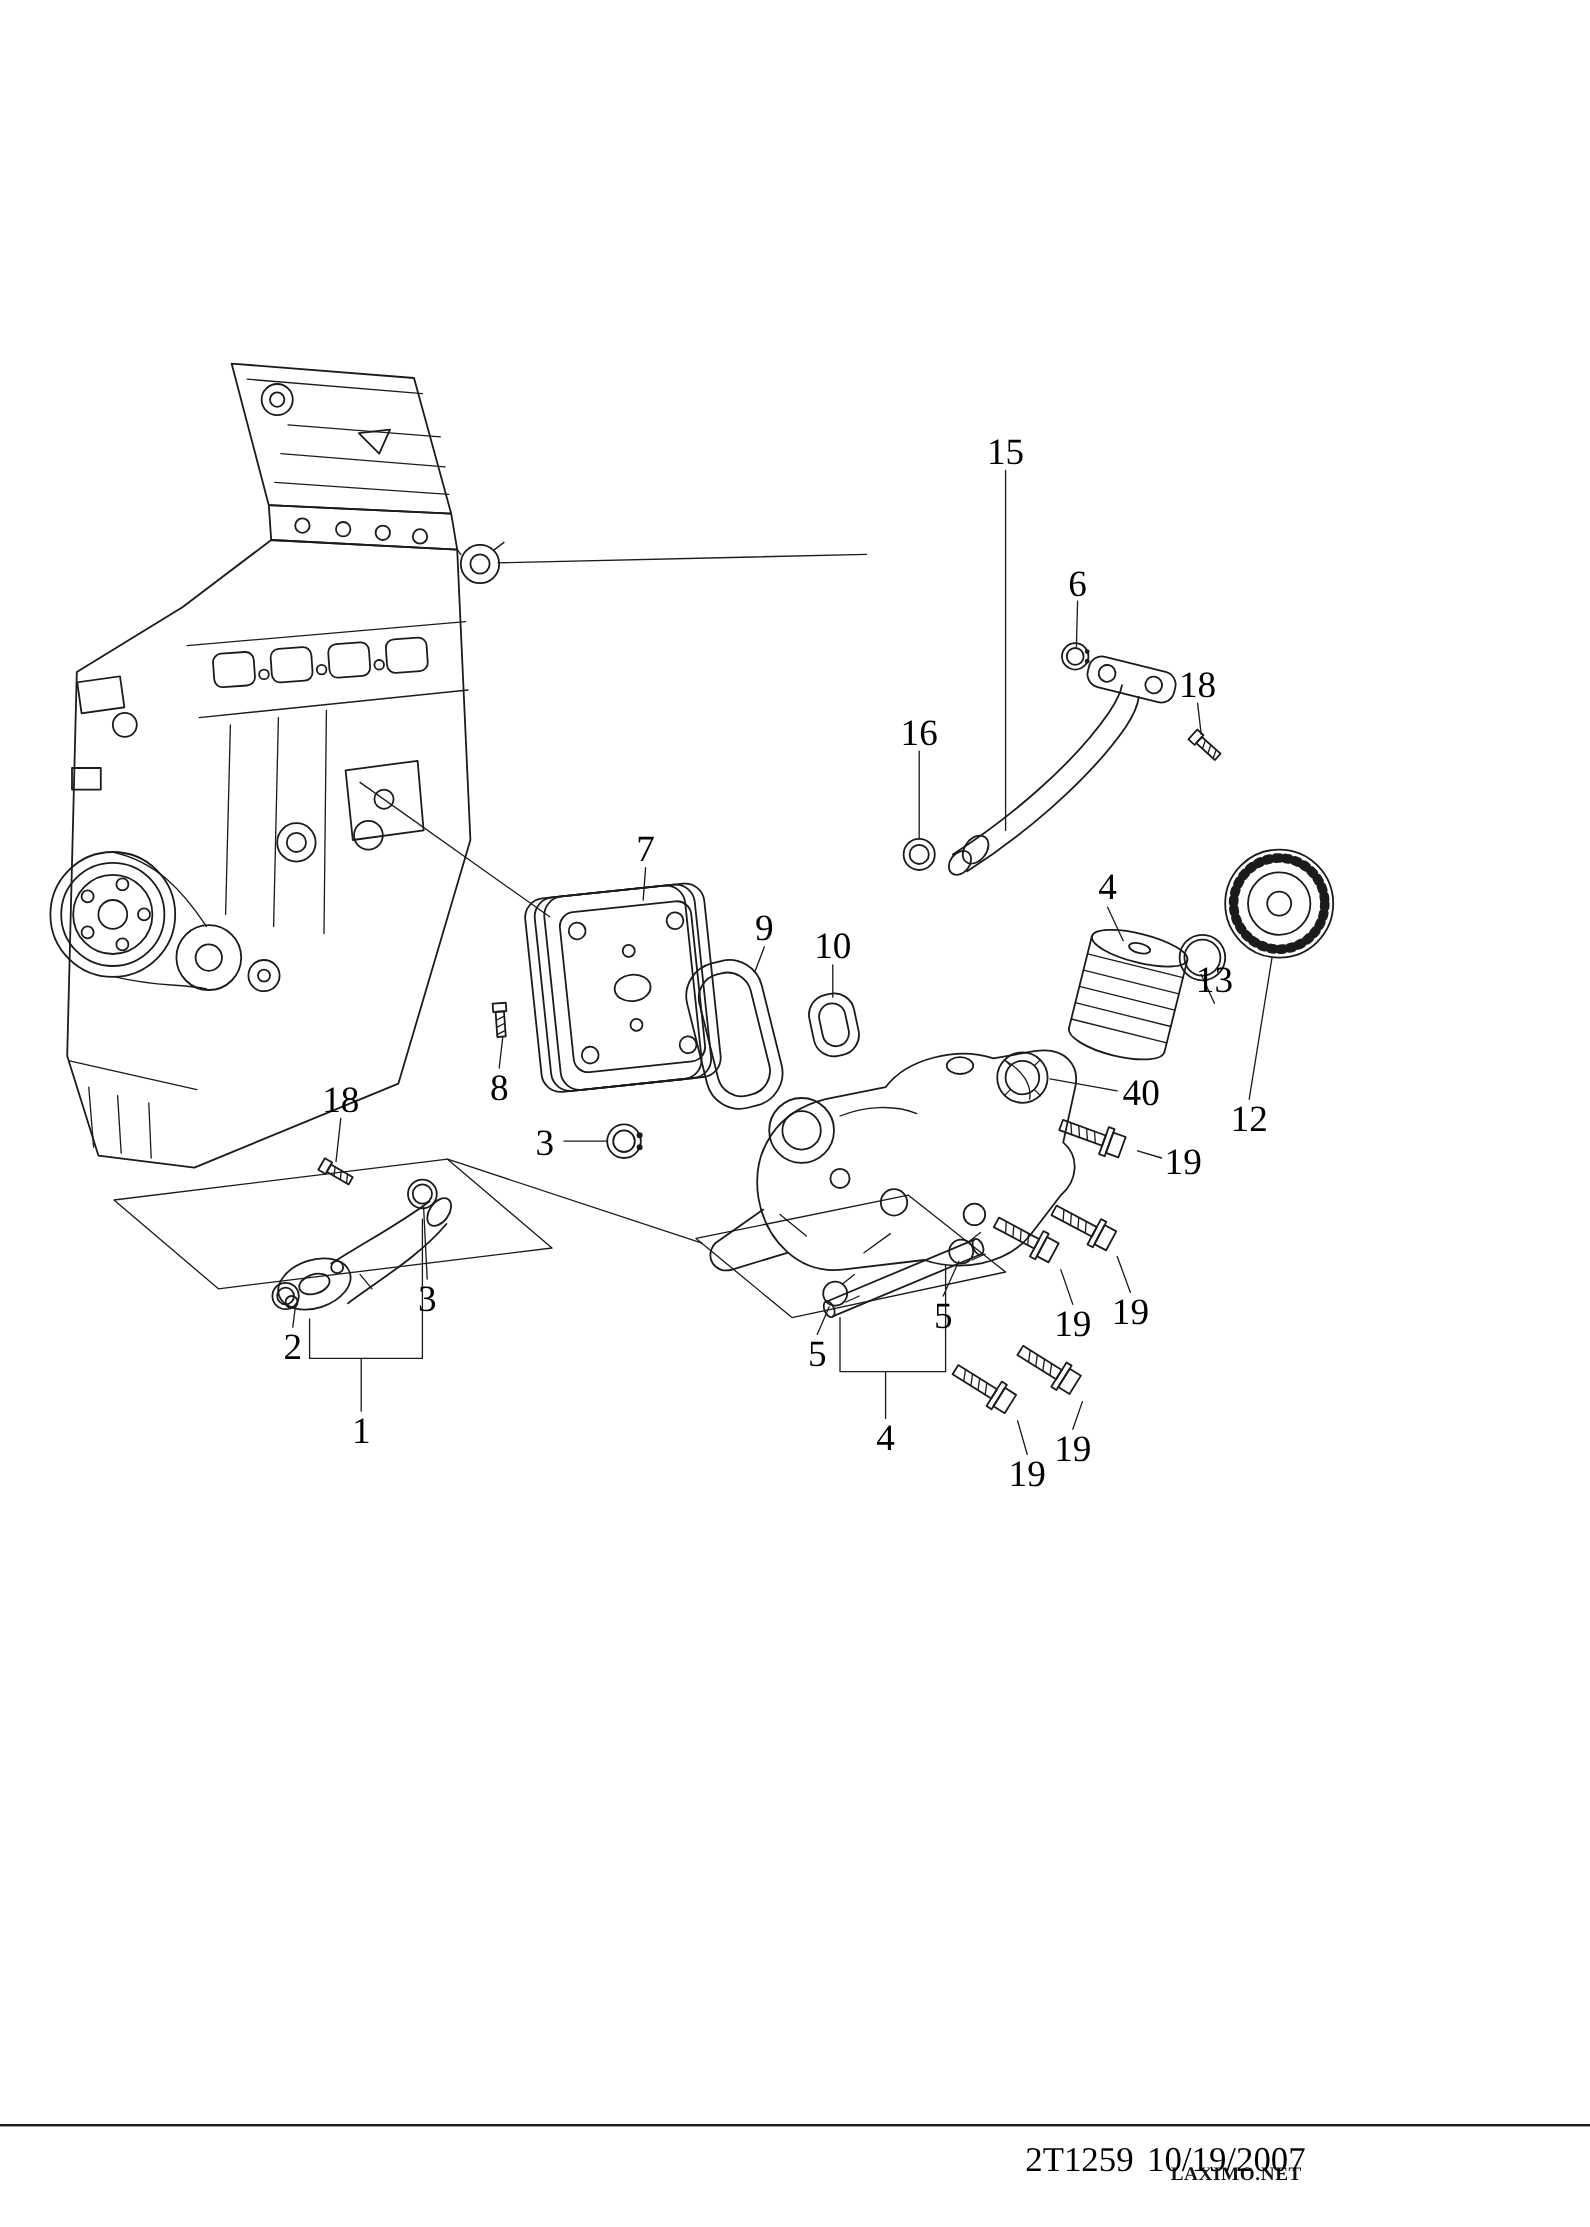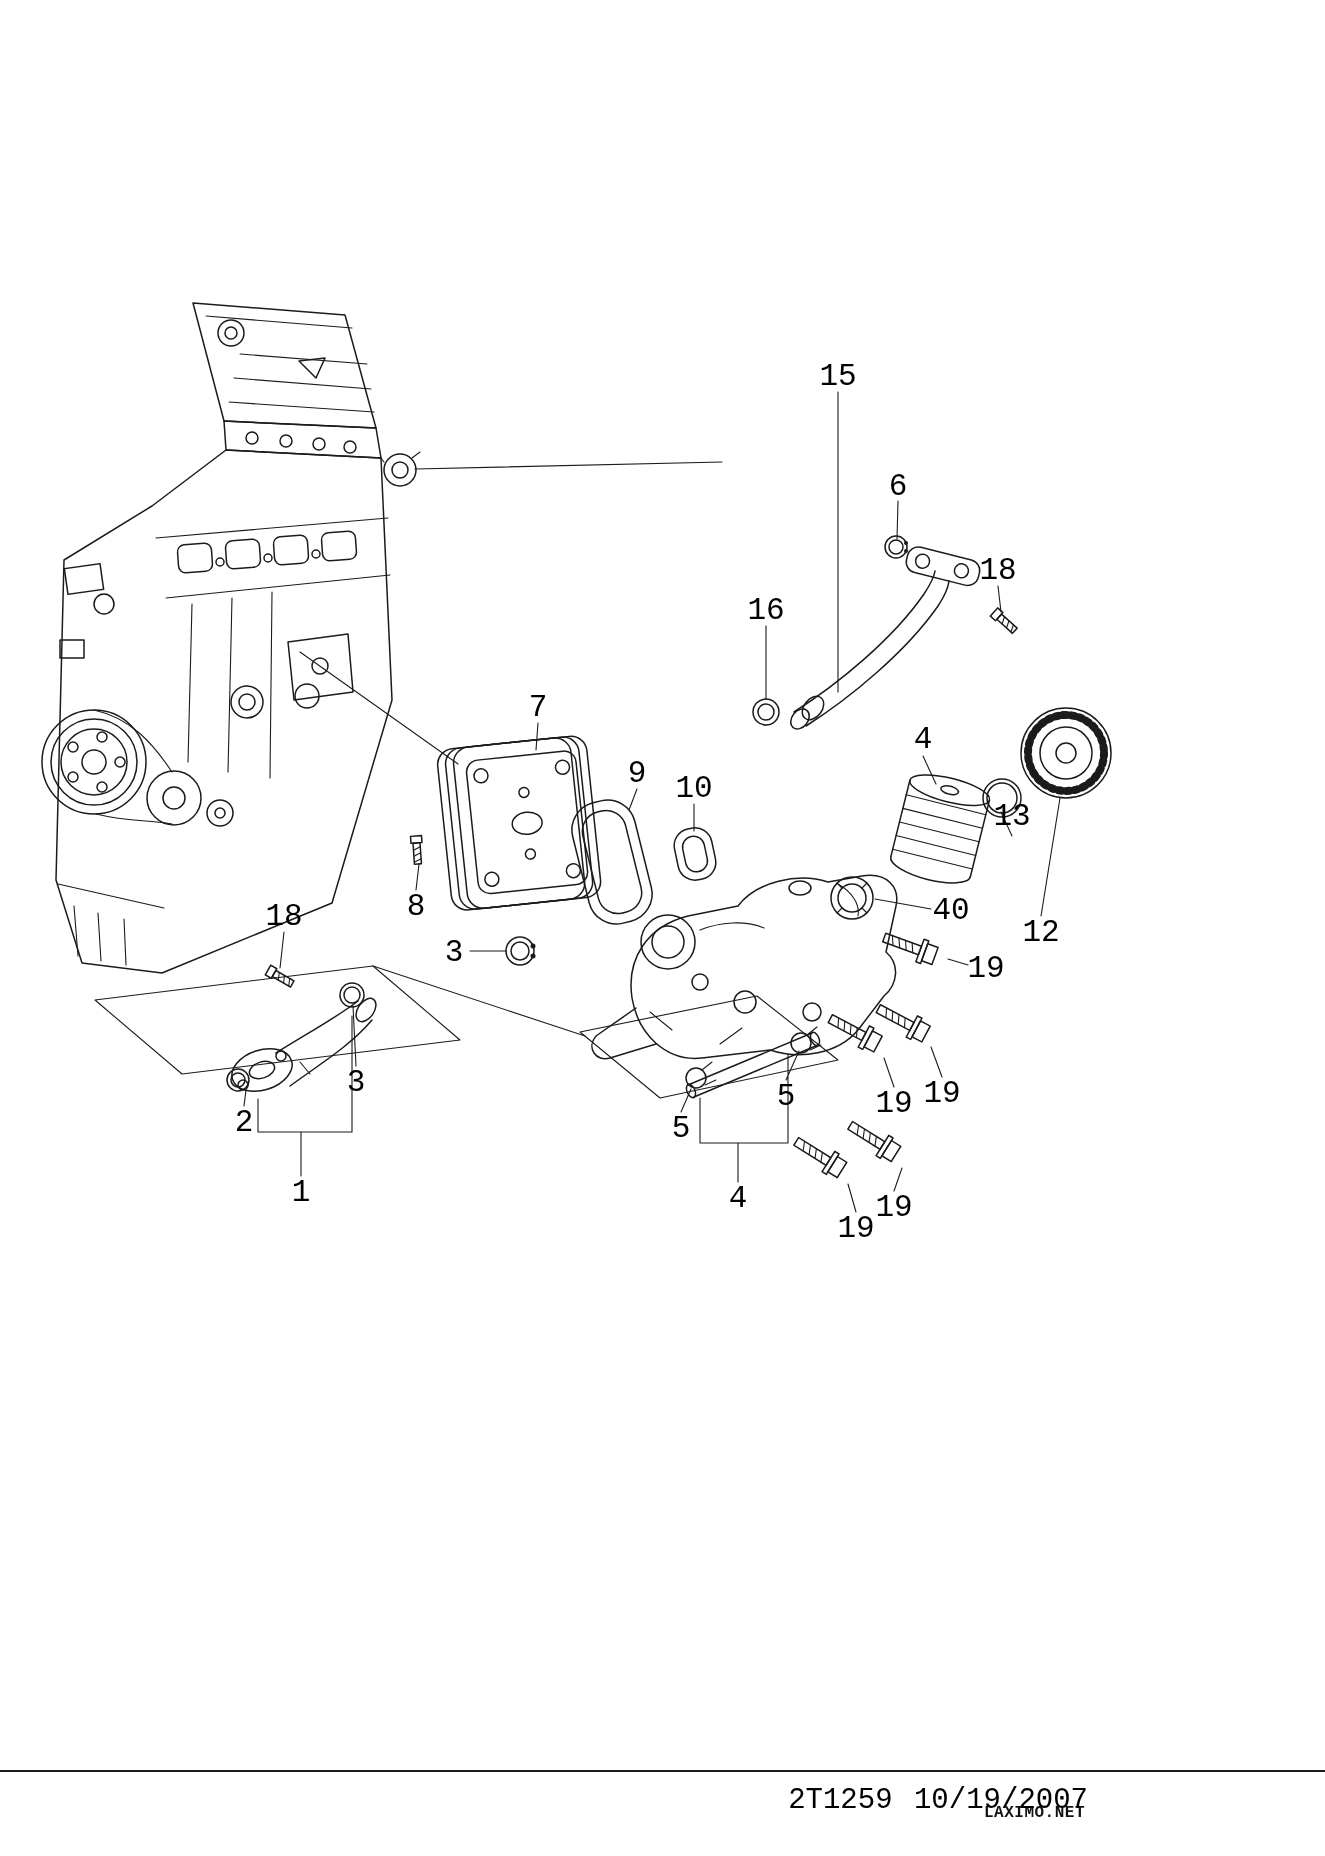--- a/index.html
+++ b/index.html
@@ -1,19 +1,19 @@
 <!DOCTYPE html>
 <html style="--background: #ffffff; --line: #1b1b1b; --text: #000000;"><head>
 <meta charset="utf-8">
 <style>
   html,body { margin:0; padding:0; background:#e8e8e8; }
   #stage {
     position:relative; width:1325px; height:1856px;
     background: var(--background, #ffffff);
-    font-family: Liberation Mono, monospace;
+    font-family: Liberation Serif, serif;
     overflow:hidden; margin:0 auto;
   }
   #art { position:absolute; left:0; top:0; color: var(--line, #1b1b1b); }
   #art path, #art rect, #art circle, #art ellipse, #art line, #art polygon {
     fill:none; stroke:currentColor; stroke-width:1.5;
     stroke-linecap:round; stroke-linejoin:round;
   }
   #art g.thin path, #art path.thin { stroke-width:1.1; }
   #art .fill { fill:currentColor; stroke:none; }
   #art circle.ribbed { stroke-width:8; stroke-dasharray:3 5; }

